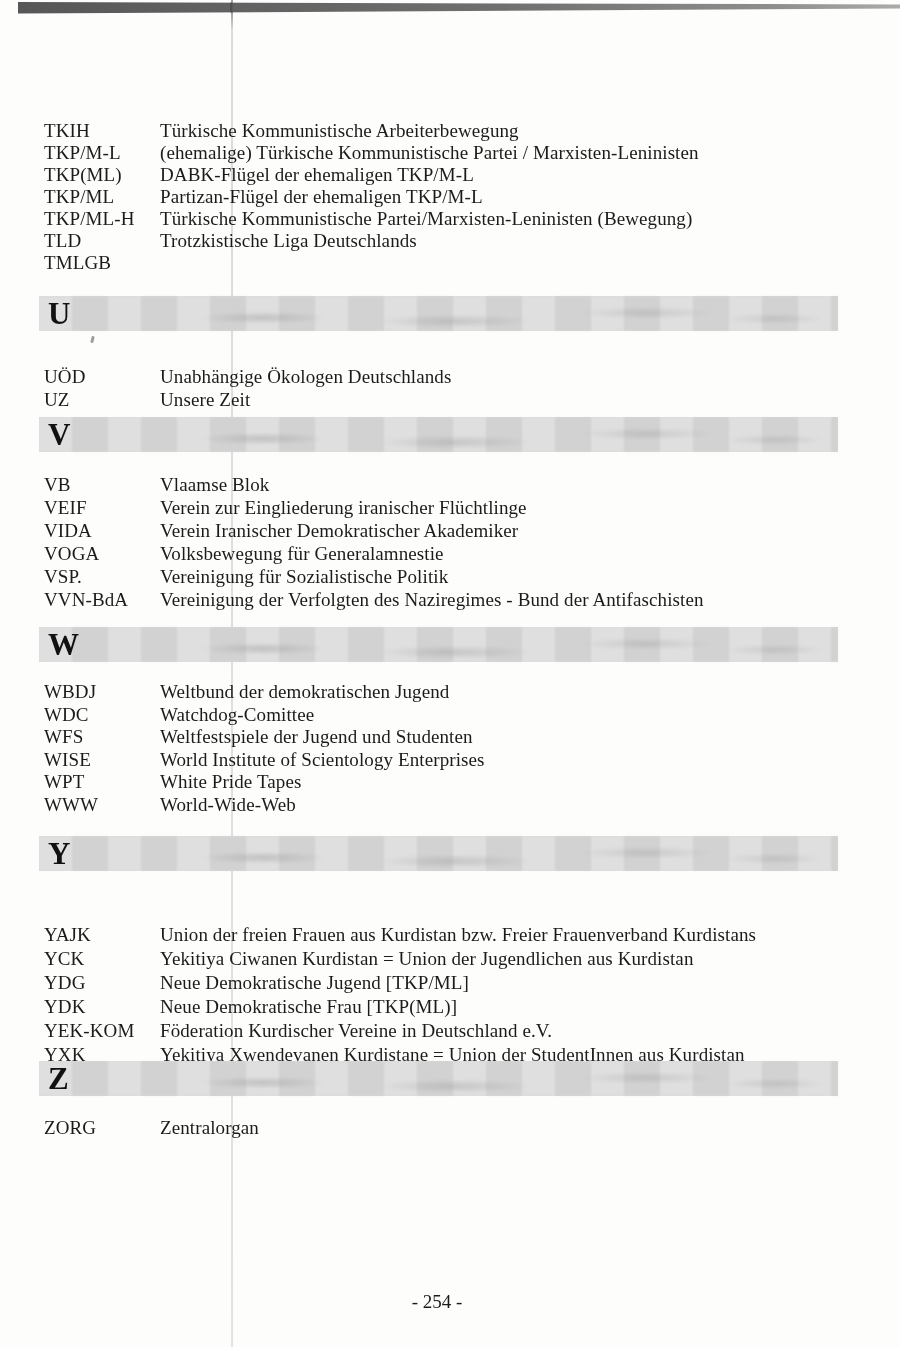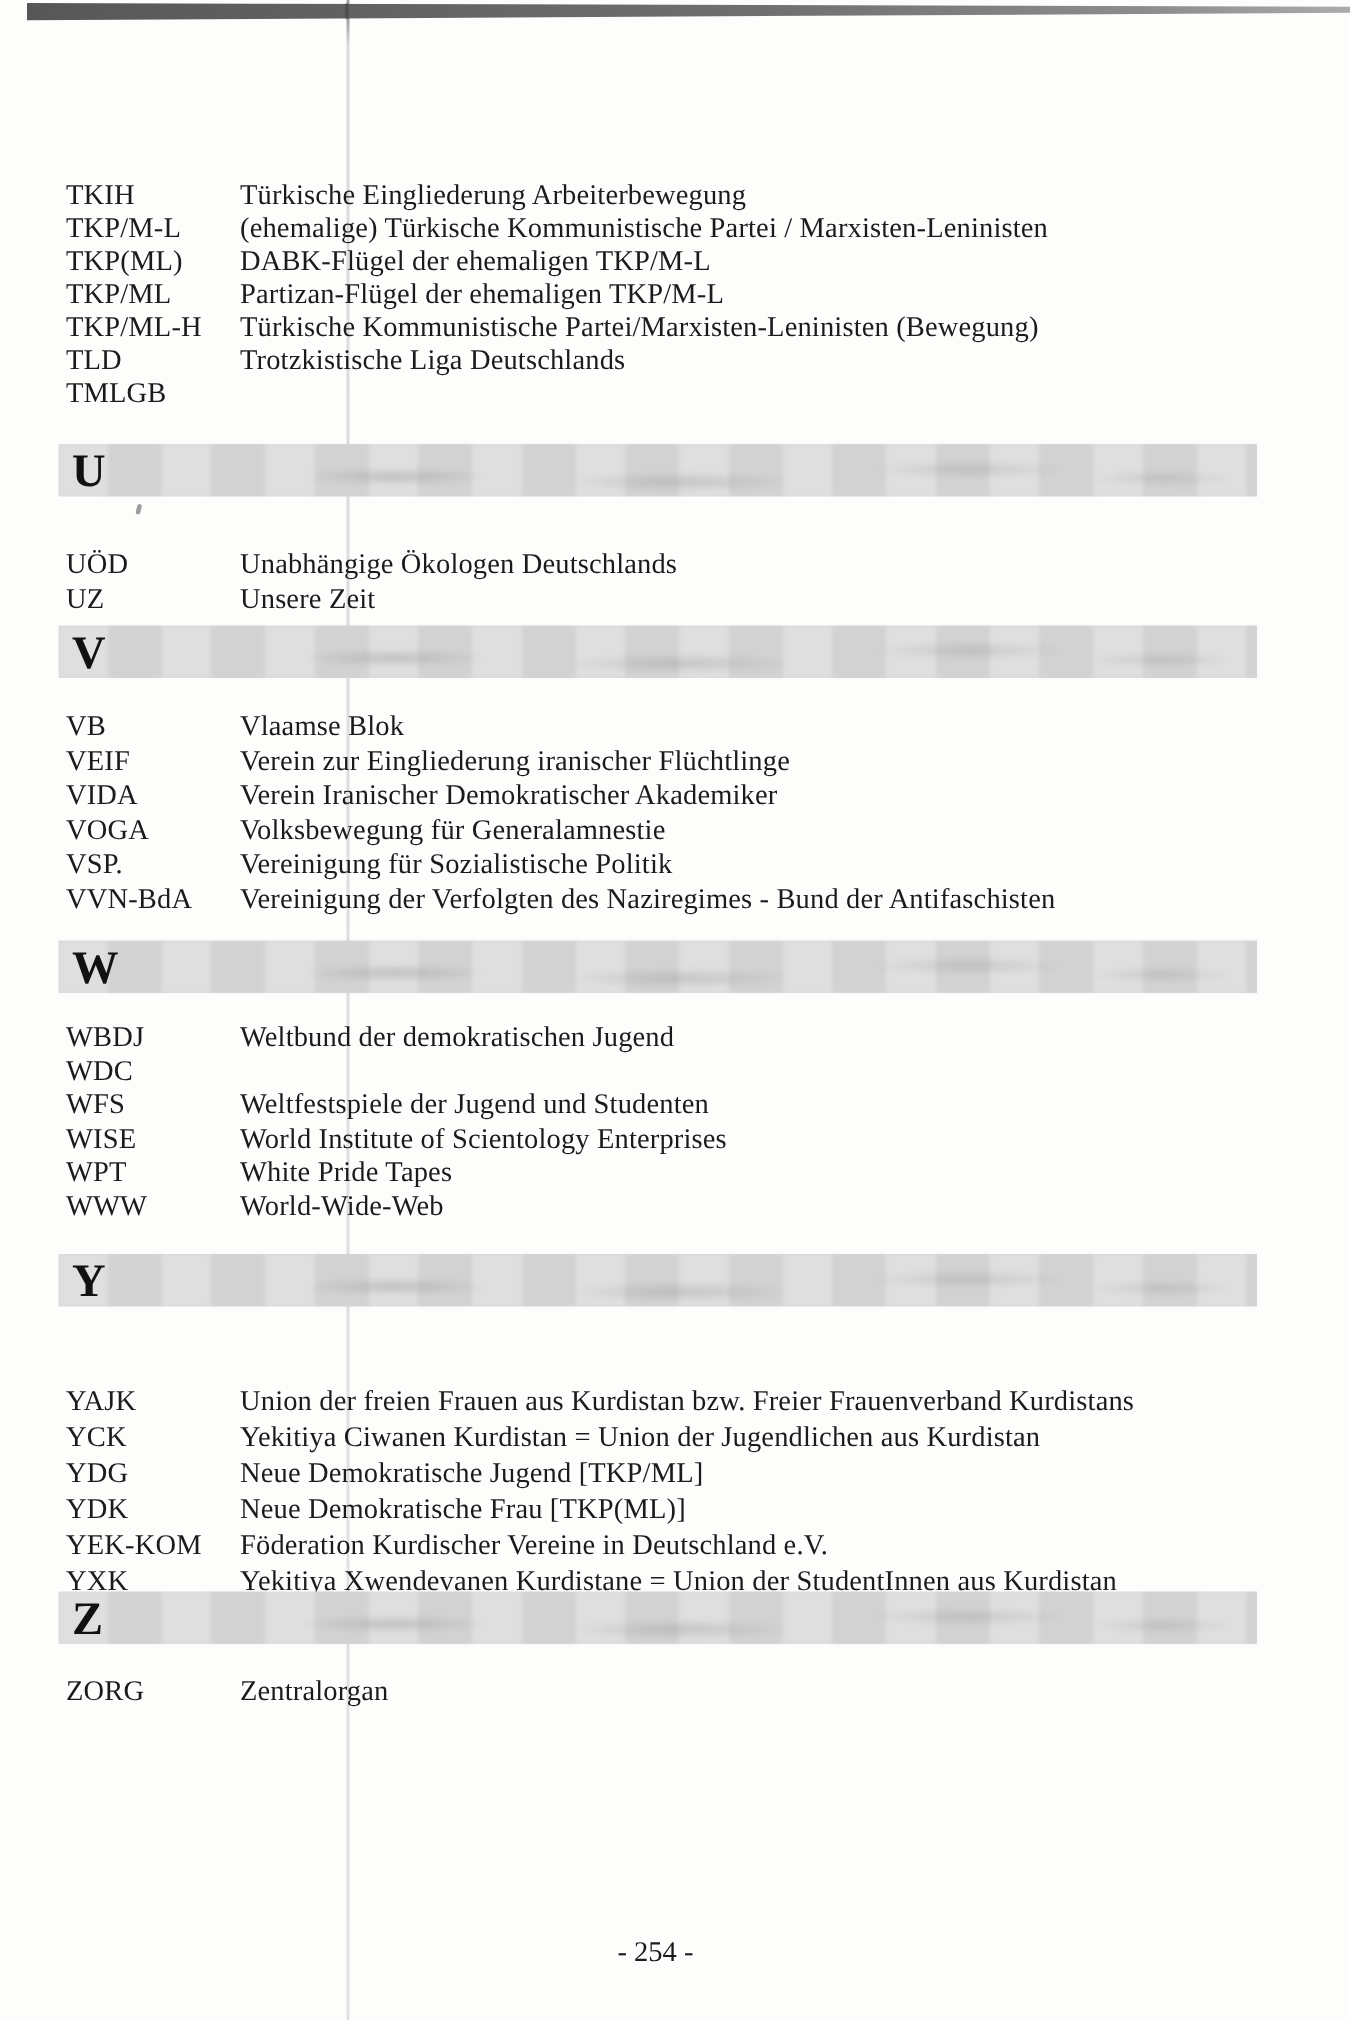--- a/index.html
+++ b/index.html
@@ -83,21 +83,21 @@
     <polygon points="18,2 900,4.5 900,8.5 18,13.5" fill="url(#tb)"></polygon>
     <rect x="230" y="2" width="2.5" height="11" fill="rgba(0,0,0,0.18)"></rect>
   </svg>
 
   <div class="fold-line"></div>
   <div class="speck"></div>
 
   <div class="entries lh22" style="top:120px">
     <div class="row">
       <span class="abbr">TKIH</span>
-      <span class="def">Türkische Eingliederung Arbeiterbewegung</span>
+      <span class="def">Türkische Kommunistische Arbeiterbewegung</span>
     </div>
     <div class="row">
       <span class="abbr">TKP/M-L</span>
       <span class="def">(ehemalige) Türkische Kommunistische Partei / Marxisten-Leninisten</span>
     </div>
     <div class="row">
       <span class="abbr">TKP(ML)</span>
       <span class="def">DABK-Flügel der ehemaligen TKP/M-L</span>
     </div>
     <div class="row">
@@ -164,20 +164,21 @@
   <div class="section-bar" style="top:627px">
     <span class="section-letter">W</span>
   </div>
   <div class="entries lh225" style="top:681px">
     <div class="row">
       <span class="abbr">WBDJ</span>
       <span class="def">Weltbund der demokratischen Jugend</span>
     </div>
     <div class="row">
       <span class="abbr">WDC</span>
+      <span class="def">Watchdog-Comittee</span>
     </div>
     <div class="row">
       <span class="abbr">WFS</span>
       <span class="def">Weltfestspiele der Jugend und Studenten</span>
     </div>
     <div class="row">
       <span class="abbr">WISE</span>
       <span class="def">World Institute of Scientology Enterprises</span>
     </div>
     <div class="row">

